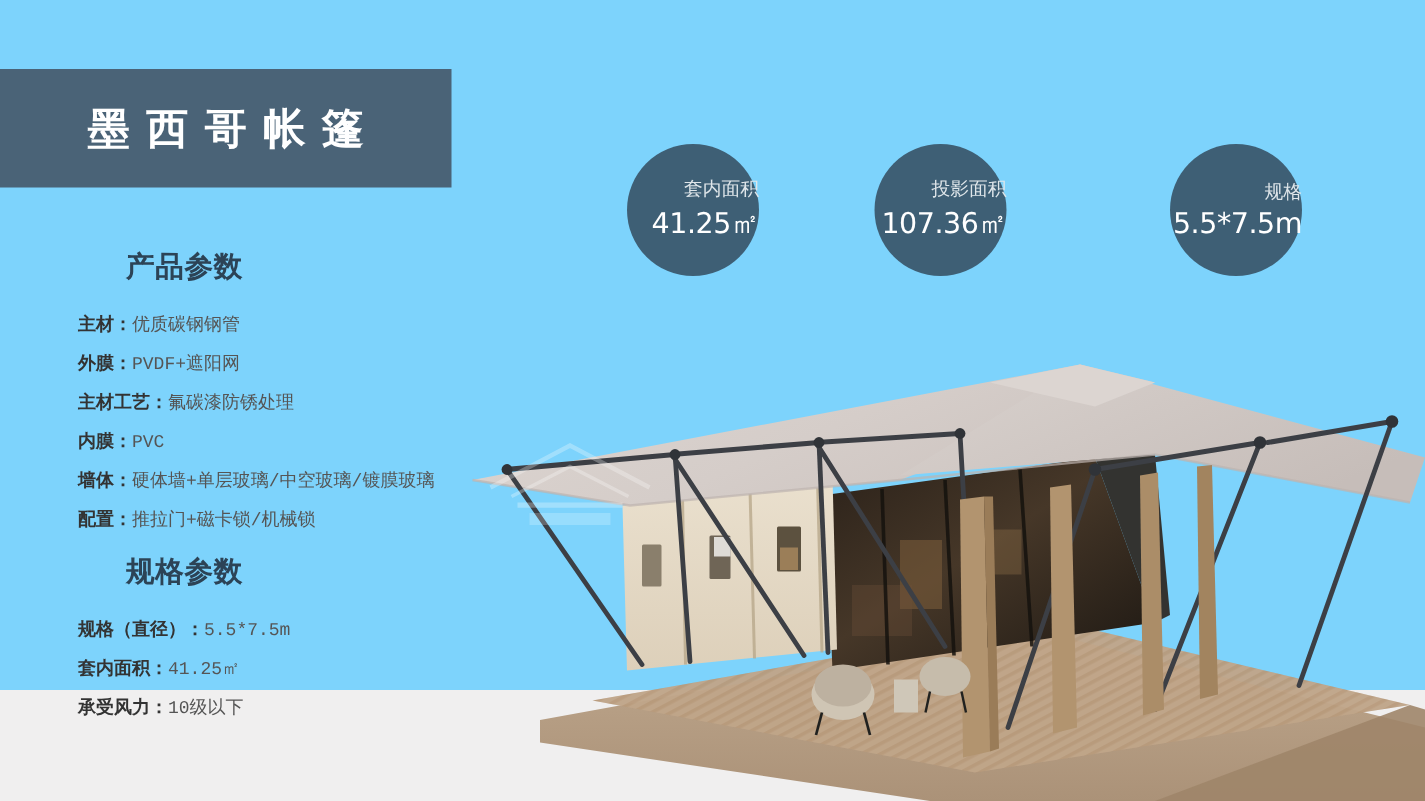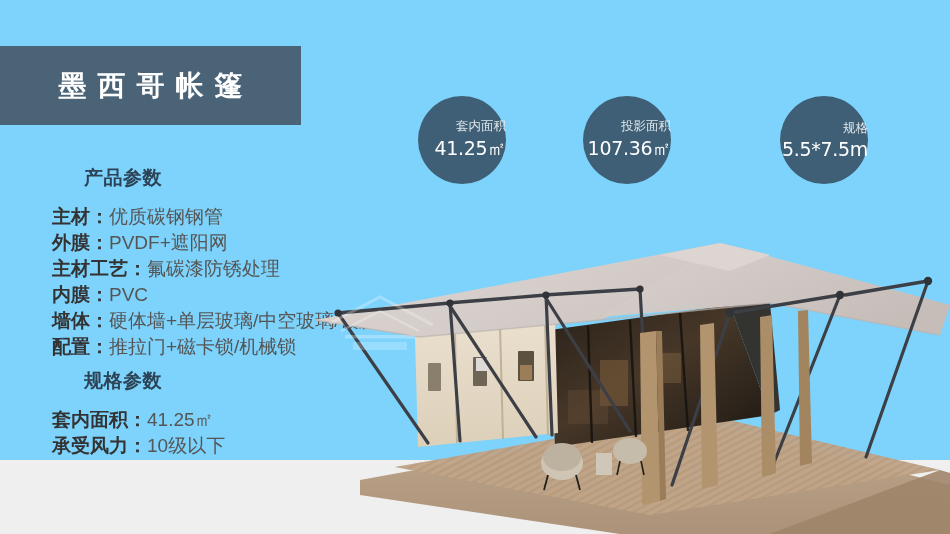--- a/index.html
+++ b/index.html
@@ -27,22 +27,22 @@
   .spec-block { position:absolute; left:52px; }
   #product-params-block { top:165px; }
   #size-params-block { top:368px; }
 
   .section-heading {
     color:#2c4356; font-size:19px; font-weight:bold;
     font-family:"DejaVu Sans","Liberation Sans",sans-serif;
     margin-bottom:13px; letter-spacing:0.5px;margin-left:32px;
   }
   .param-row {
-    font-size:19px; line-height:26px; white-space:nowrap;
-    font-family:Liberation Sans, sans-serif;
+    font-size:12px; line-height:26px; white-space:nowrap;
+    font-family:Liberation Mono, monospace;
   }
   .param-label { color:#333333; font-weight:bold; }
   .param-value { color:#555555; font-weight:normal; }
 
   
   .badge {
     position:absolute; width:88px; height:88px; border-radius:50%;
     background:#3e5f75; color:#ffffff;
     display:flex; flex-direction:column; align-items:flex-end; justify-content:center;
     font-family:"DejaVu Sans","Liberation Sans",sans-serif;
@@ -103,20 +103,23 @@
     <div class="param-row">
       <span class="param-label">墙体：</span><span class="param-value">硬体墙+单层玻璃/中空玻璃/镀膜玻璃</span>
     </div>
     <div class="param-row">
       <span class="param-label">配置：</span><span class="param-value">推拉门+磁卡锁/机械锁</span>
     </div>
   </div>
 
   <div class="spec-block" id="size-params-block">
     <div class="section-heading">规格参数</div>
+    <div class="param-row">
+      <span class="param-label">规格（直径）：</span><span class="param-value">5.5*7.5m</span>
+    </div>
     <div class="param-row">
       <span class="param-label">套内面积：</span><span class="param-value">41.25㎡</span>
     </div>
     <div class="param-row">
       <span class="param-label">承受风力：</span><span class="param-value">10级以下</span>
     </div>
   </div>
 
   <div id="tent-illustration">
     <svg viewBox="0 0 650 349" preserveAspectRatio="none">

